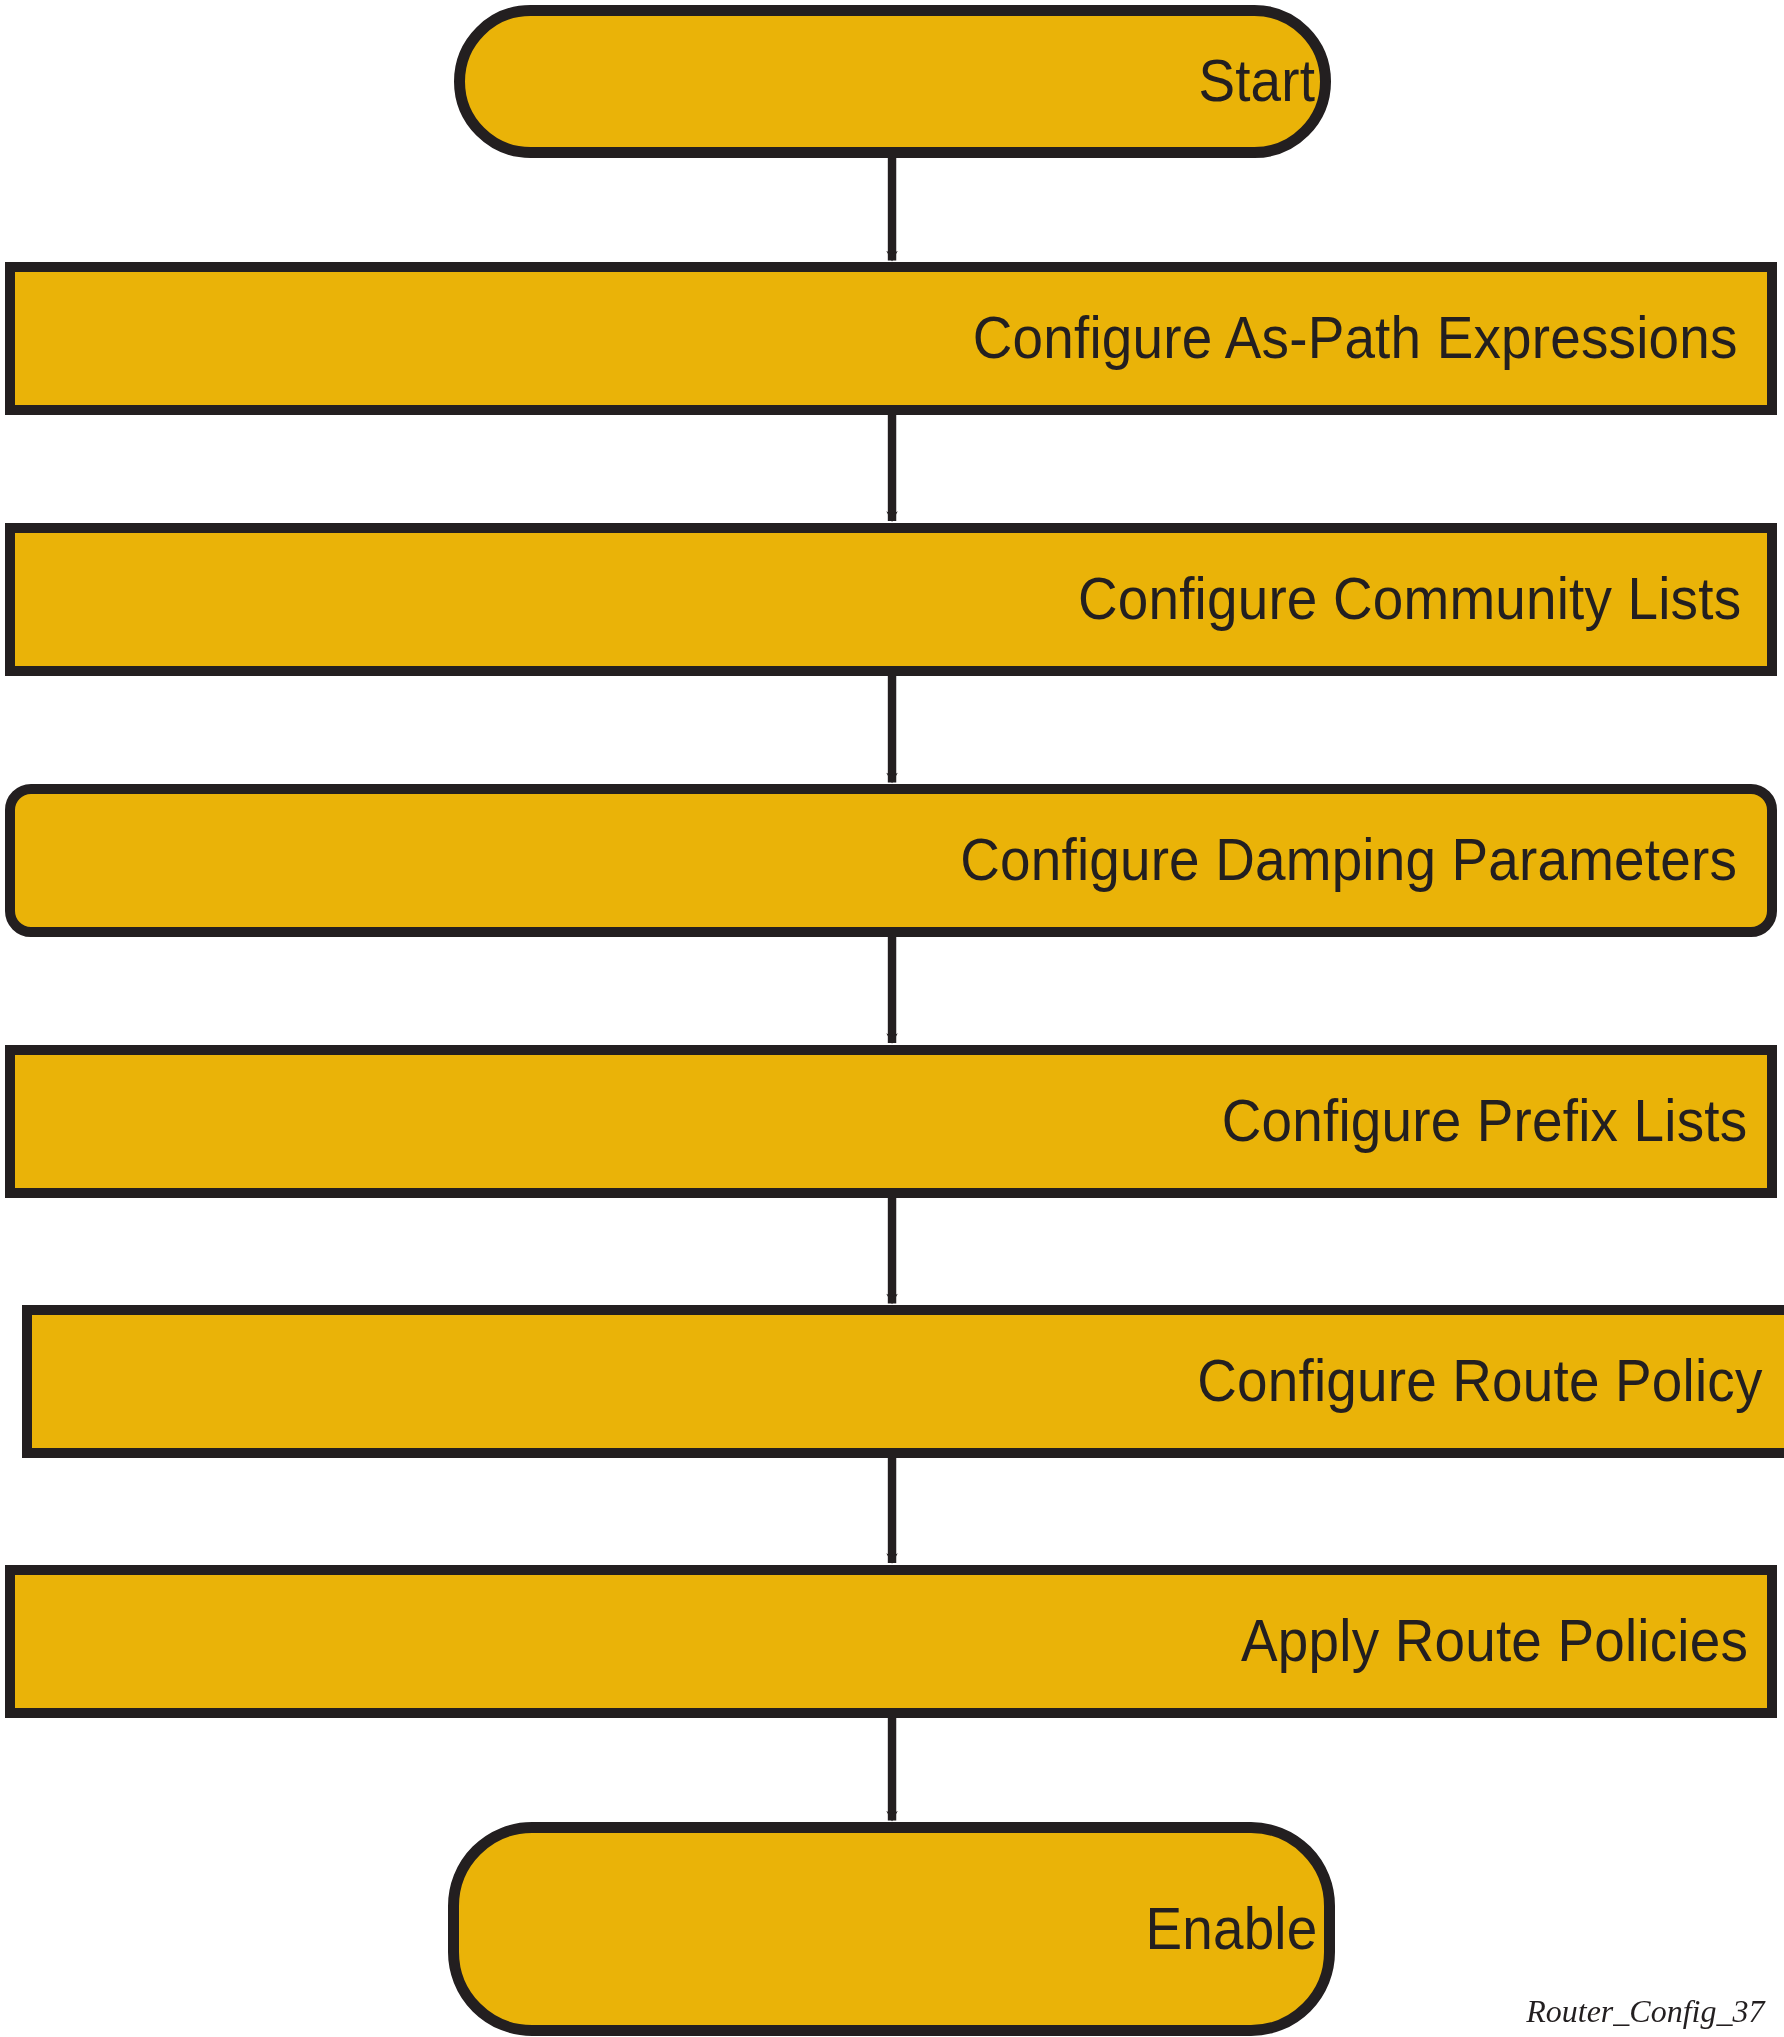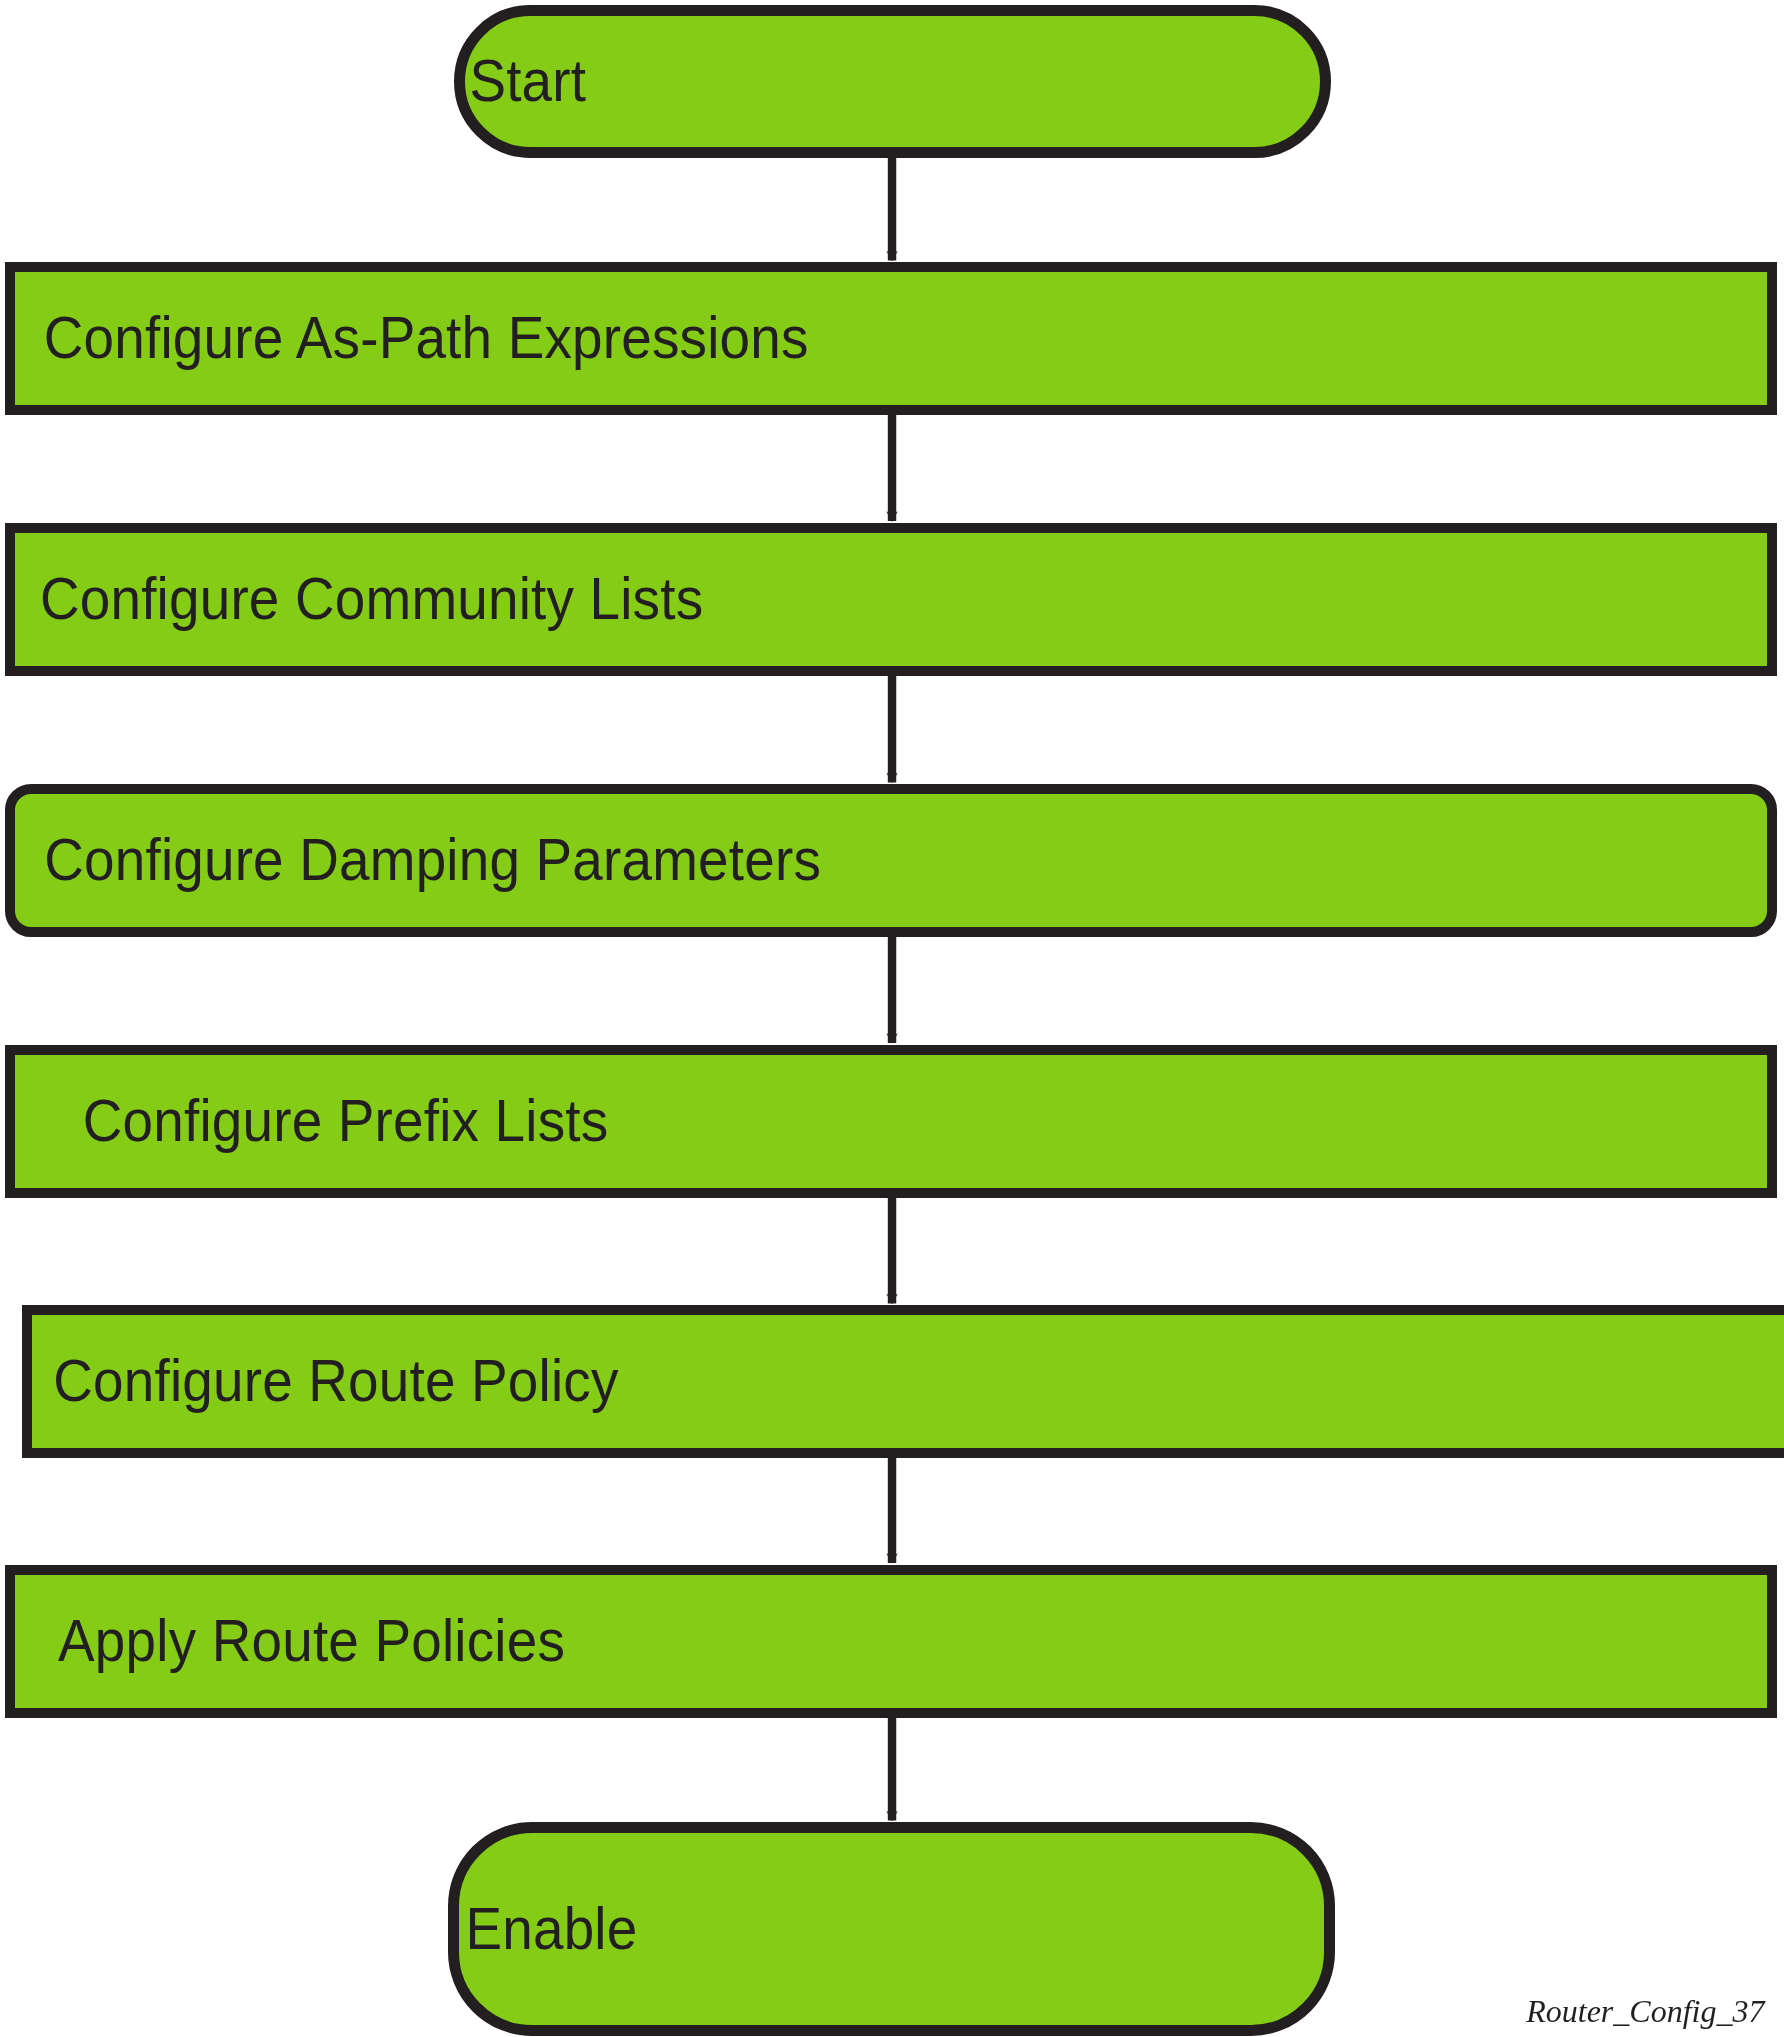--- a/index.html
+++ b/index.html
@@ -22,25 +22,25 @@
     left: 0;
     top: 0;
     width: 1785px;
     height: 2038px;
   }
 
   
   .node {
     position: absolute;
     box-sizing: border-box;
-    background: #84cc16;
+    background: #eab308;
     border: 10.3px solid #231f20;
     display: flex;
     align-items: center;
-    justify-content: flex-start;
+    justify-content: flex-end;
   }
   .node.terminal {
     border-width: 11.2px;
     border-radius: 84px;
   }
   .node.process {
     border-radius: 0;
   }
 
   .node-label {

